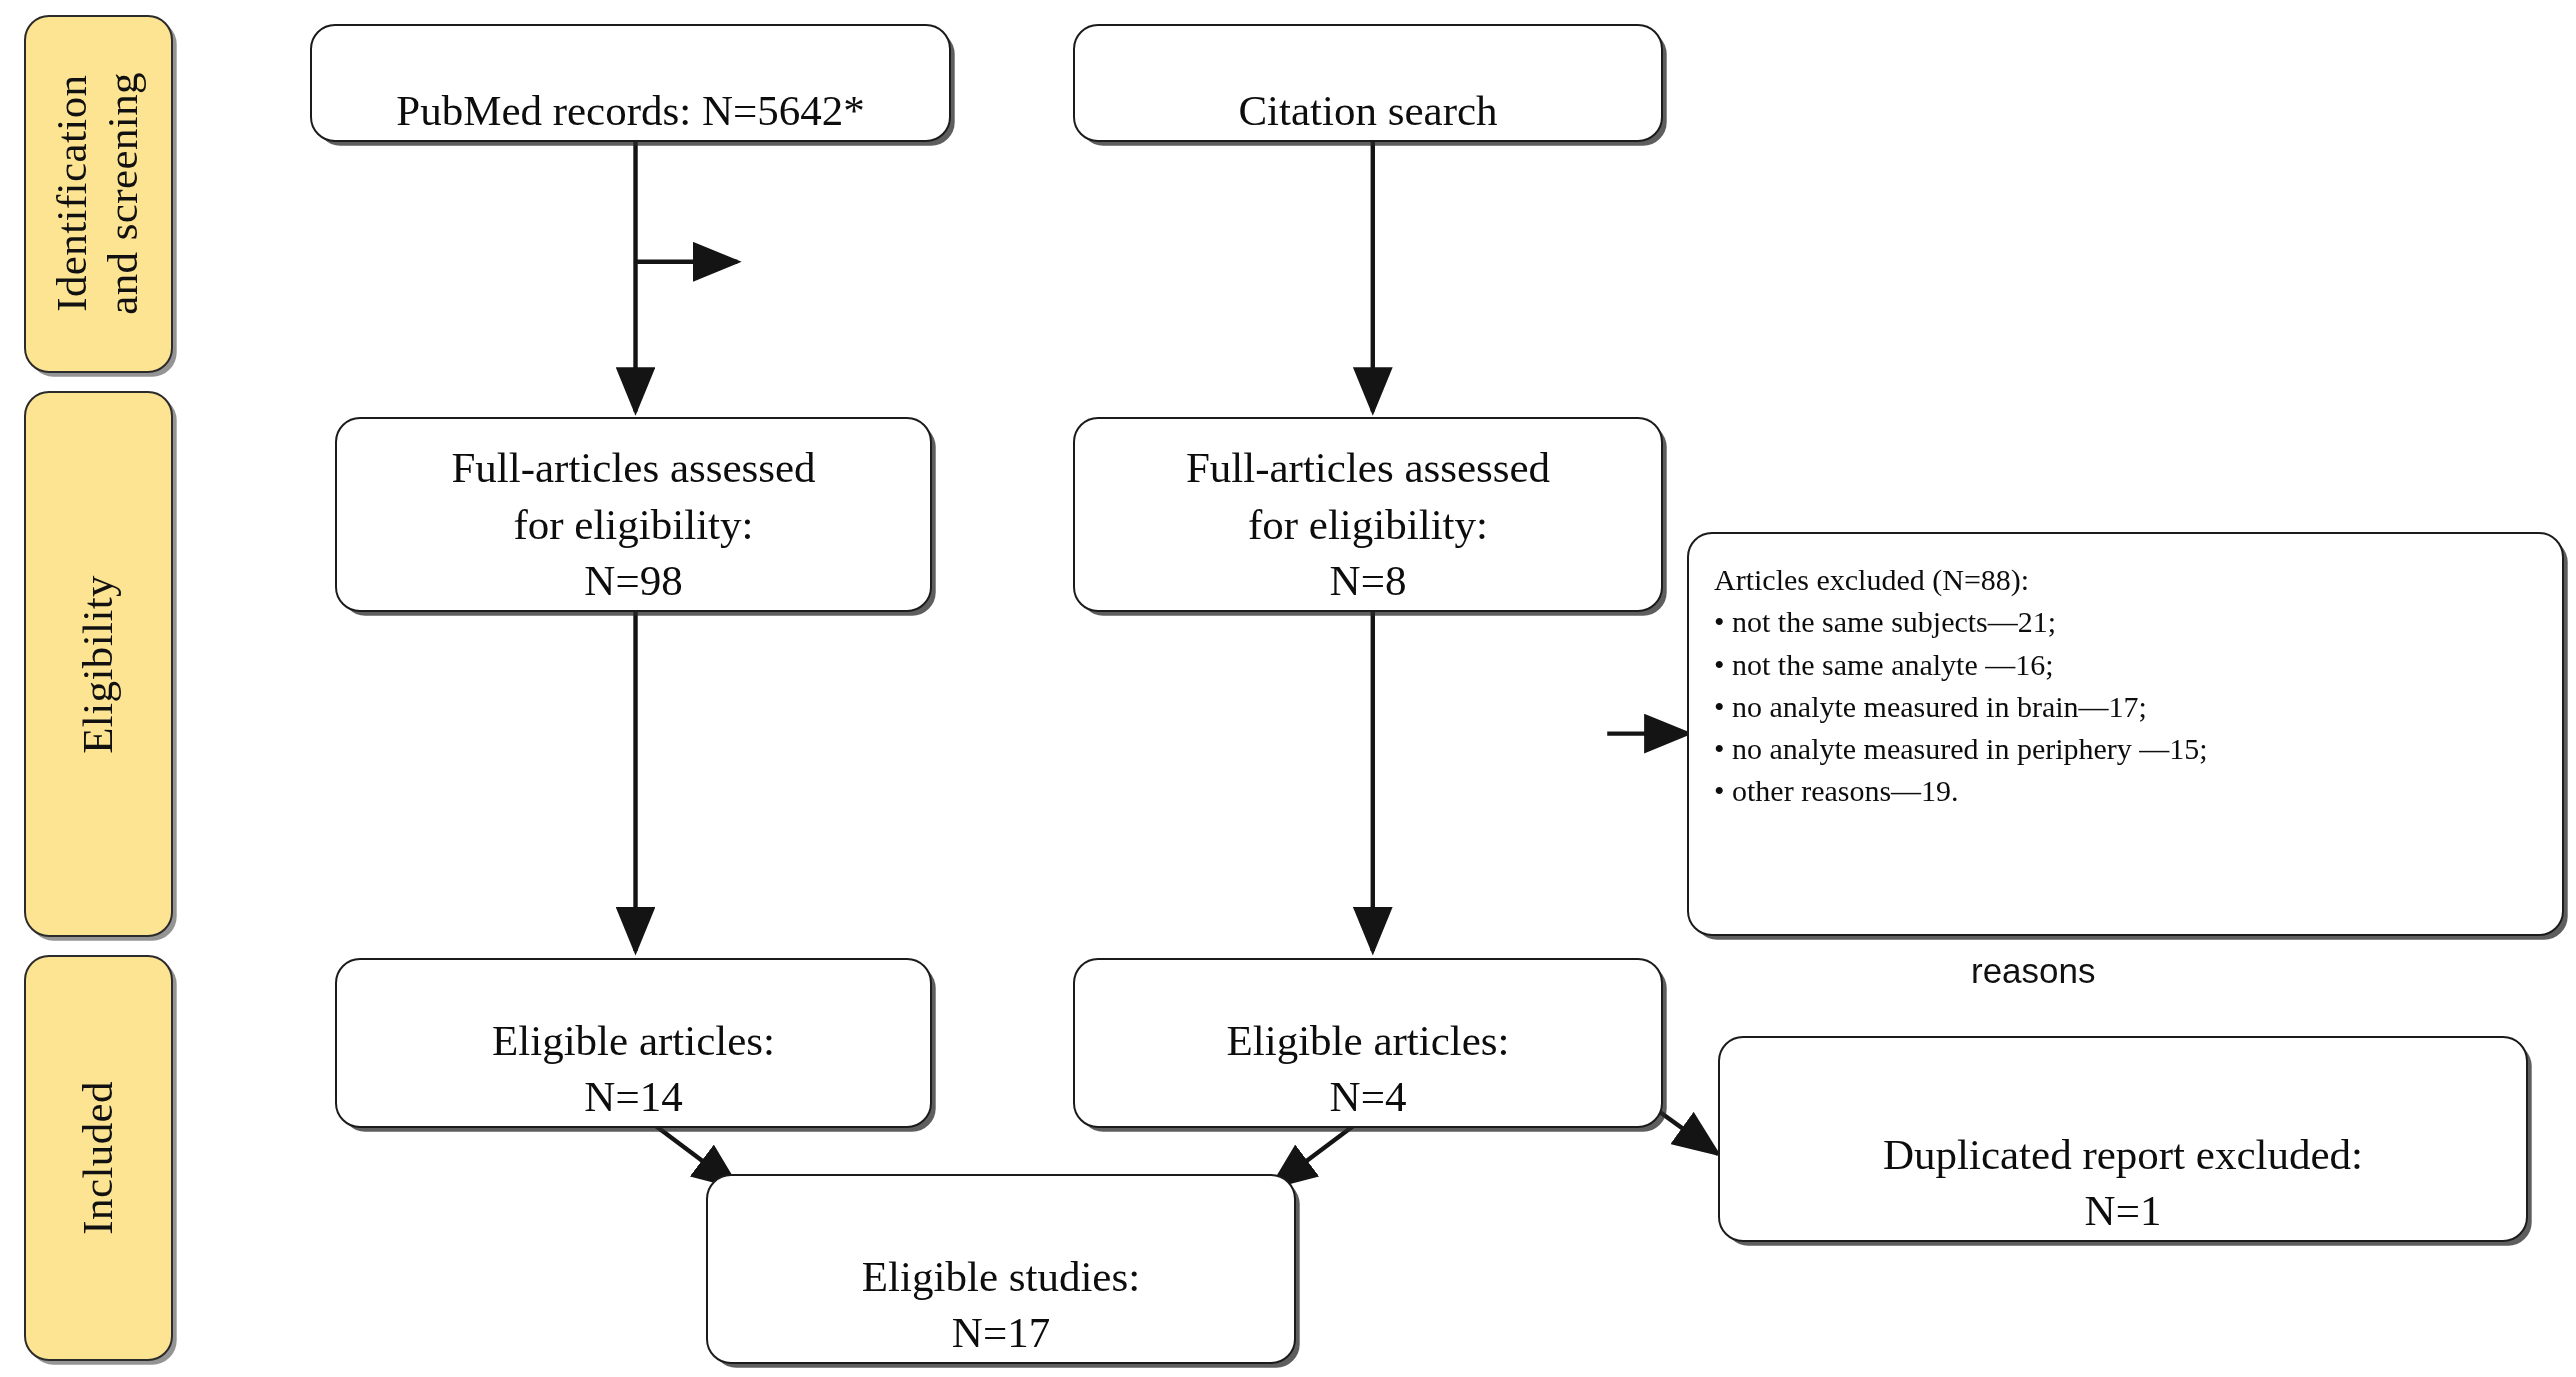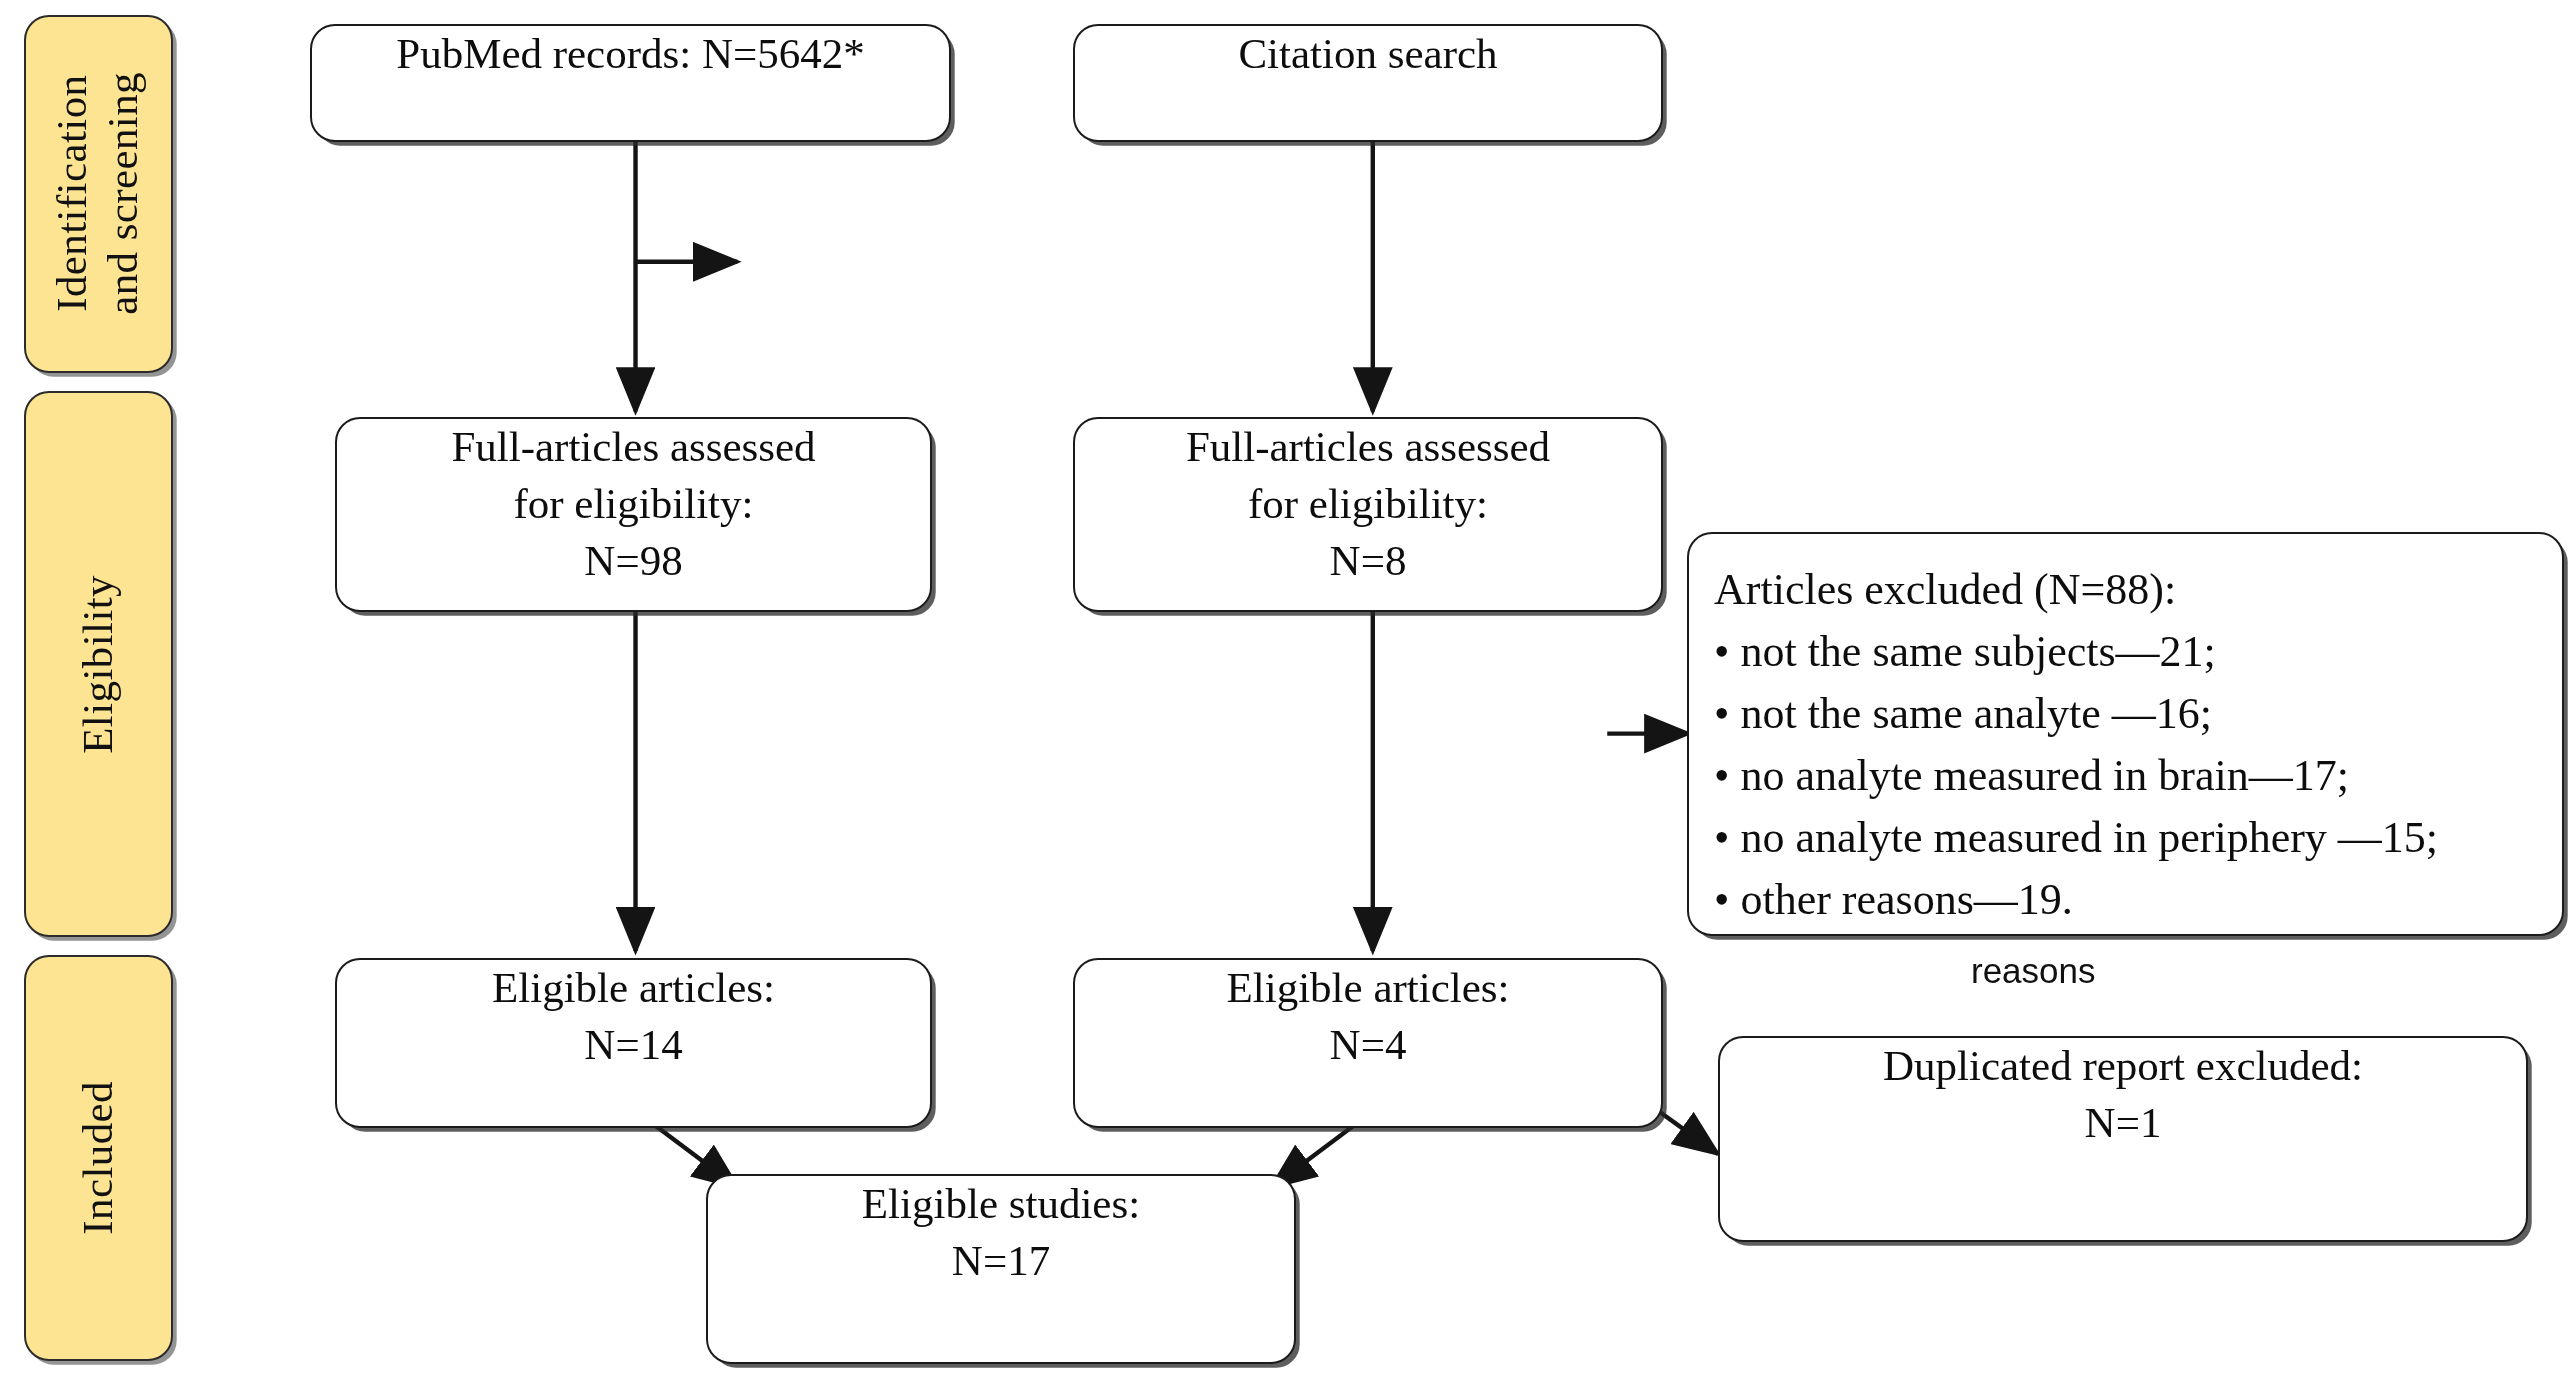--- a/index.html
+++ b/index.html
@@ -39,40 +39,40 @@
     white-space: pre-line;
   }
   
   .node {
     position: absolute;
     background: #ffffff;
     border: 2.2px solid #1b1b1b;
     border-radius: 25px;
     box-shadow: 5.2px 5.2px 0 -1.5px rgba(40,40,40,0.75);
     display: flex;
-    align-items: flex-start;
+    align-items: flex-end;
     justify-content: center;
     box-sizing: border-box;
   }
   .node .ntext {
     text-align: center;
     font-size: 43px;
     line-height: 1.32;
     color: #0d0d0d;
     white-space: pre-line;
     padding: 0 10.3px;
   }
   .node.listbox {
     align-items: flex-start;
     justify-content: flex-start;
   }
   .node.listbox .ntext {
     text-align: left;
     padding: 25px 22px 0 25px;
-    font-size: 44px;
+    font-size: 30px;
     line-height: 1.41;
   }
   
   .caption {
     position: absolute;
     font-family: "Liberation Sans", "DejaVu Sans", sans-serif;
     font-size: 35px;
     color: #111111;
     white-space: nowrap;
   }

